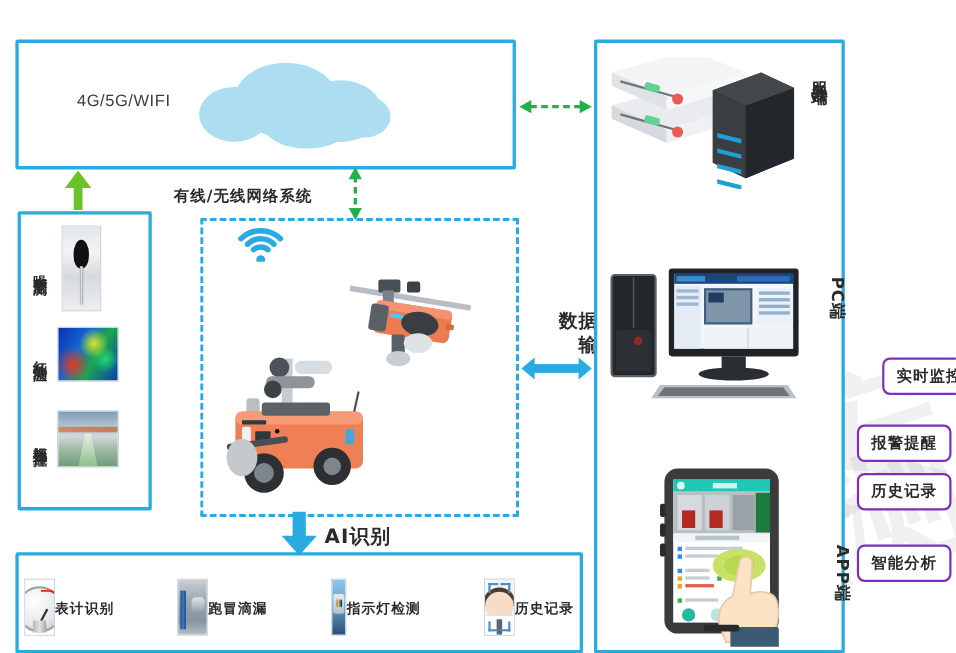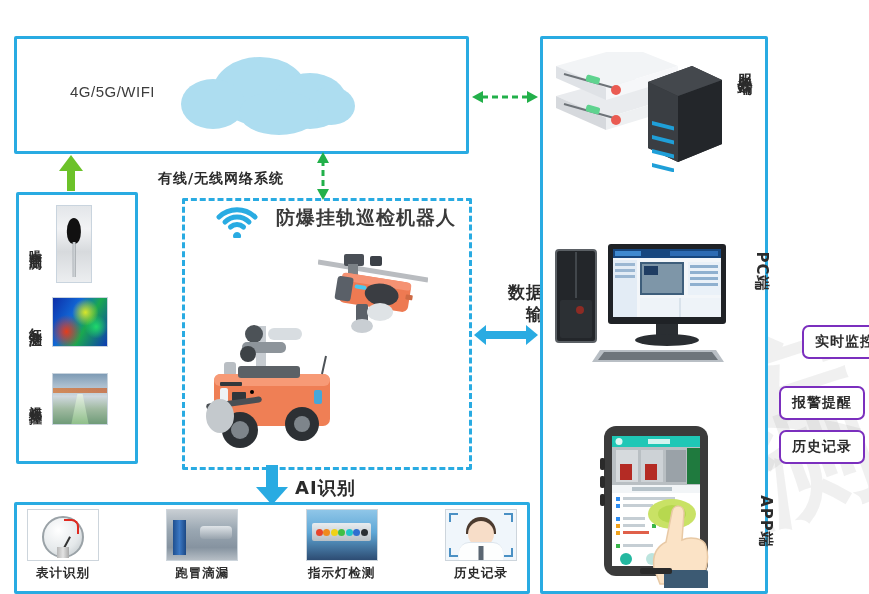--- a/index.html
+++ b/index.html
@@ -152,21 +152,21 @@
     font-size: 17px; line-height: 22px; text-align: center; margin-left: 27px;
   }
   #ai-label {
     position: absolute; left: 295px; top: 476px; font-size: 18px;
   }
 
   
   #ai-panel { left: 14px; top: 502px; width: 516px; height: 92px; }
   .ai-items { position: absolute; left: 14px; top: 502px; width: 516px; height: 92px;
     display: flex; justify-content: space-between; padding: 7px 8px 0 8px; }
-  .ai-item { width: 82px; display: flex; flex-direction: column; align-items: center; }
+  .ai-item { width: 82px; display: flex; align-items: center; }
   .ai-thumb { width: 72px; height: 52px; border: 1px solid #cdd5dc; overflow: hidden; position: relative; }
   .ai-caption { font-size: 12.5px; margin-top: 4px; white-space: nowrap; }
   .ai-caption.small { font-size: 11px; letter-spacing: 0; }
 
   
   .gauge-bg { width:100%; height:100%; background:#fff; position:relative; }
   .gauge-dial {
     position:absolute; left:50%; top:12%; transform:translateX(-50%);
     width:42px; height:42px; border-radius:50%;
     background: radial-gradient(circle at 38% 32%, #ffffff 0%, #e4e8ea 60%, #b9c0c4 100%);
@@ -333,21 +333,20 @@
   </div>
 
   <div class="panel-dashed" id="robot-panel"></div>
 
   <svg id="wifi-icon" viewBox="0 0 44 32">
     <path d="M22 26 a4 4 0 1 0 0.1 0" fill="#29ABE2"></path>
     <path d="M10 16 a17 17 0 0 1 24 0" stroke="#29ABE2" stroke-width="5" fill="none" stroke-linecap="round"></path>
     <path d="M15.5 21 a10 10 0 0 1 13 0" stroke="#29ABE2" stroke-width="5" fill="none" stroke-linecap="round"></path>
     <path d="M4 11 a26 26 0 0 1 36 0" stroke="#29ABE2" stroke-width="5" fill="none" stroke-linecap="round"></path>
   </svg>
-  <div id="robot-title" class="cn">防爆挂轨巡检机器人</div>
 
   <svg id="rail-robot" viewBox="0 0 110 96">
     <line x1="0" y1="22" x2="110" y2="40" stroke="#b9bcc0" stroke-width="5"></line>
     <rect x="26" y="14" width="20" height="12" rx="2" fill="#4a4f56"></rect>
     <rect x="30" y="24" width="10" height="16" fill="#7b8186"></rect>
     <rect x="52" y="16" width="12" height="10" rx="2" fill="#3c4148"></rect>
     <g transform="rotate(9 60 52)">
       <rect x="22" y="38" width="70" height="30" rx="6" fill="#ee7a52"></rect>
       <rect x="22" y="38" width="70" height="8" rx="4" fill="#f59273"></rect>
       <rect x="18" y="42" width="16" height="24" rx="3" fill="#5a6068"></rect>
@@ -575,14 +574,15 @@
     <rect x="6" y="40" width="5" height="12" rx="2" fill="#2a2a2a"></rect>
     <rect x="6" y="58" width="5" height="12" rx="2" fill="#2a2a2a"></rect>
     <rect x="6" y="76" width="5" height="12" rx="2" fill="#2a2a2a"></rect>
     <rect x="46" y="150" width="32" height="6" rx="2" fill="#2a2a2a"></rect>
   </svg>
   <div class="vtext-rot right-label-app">APP端</div>
 
   <div class="feat-box cn" id="feat-1">实时监控</div>
   <div class="feat-box cn" id="feat-2">报警提醒</div>
   <div class="feat-box cn" id="feat-3">历史记录</div>
+  <div class="feat-box cn" id="feat-4">智能分析</div>
 
 </div>
 
 </body></html>

